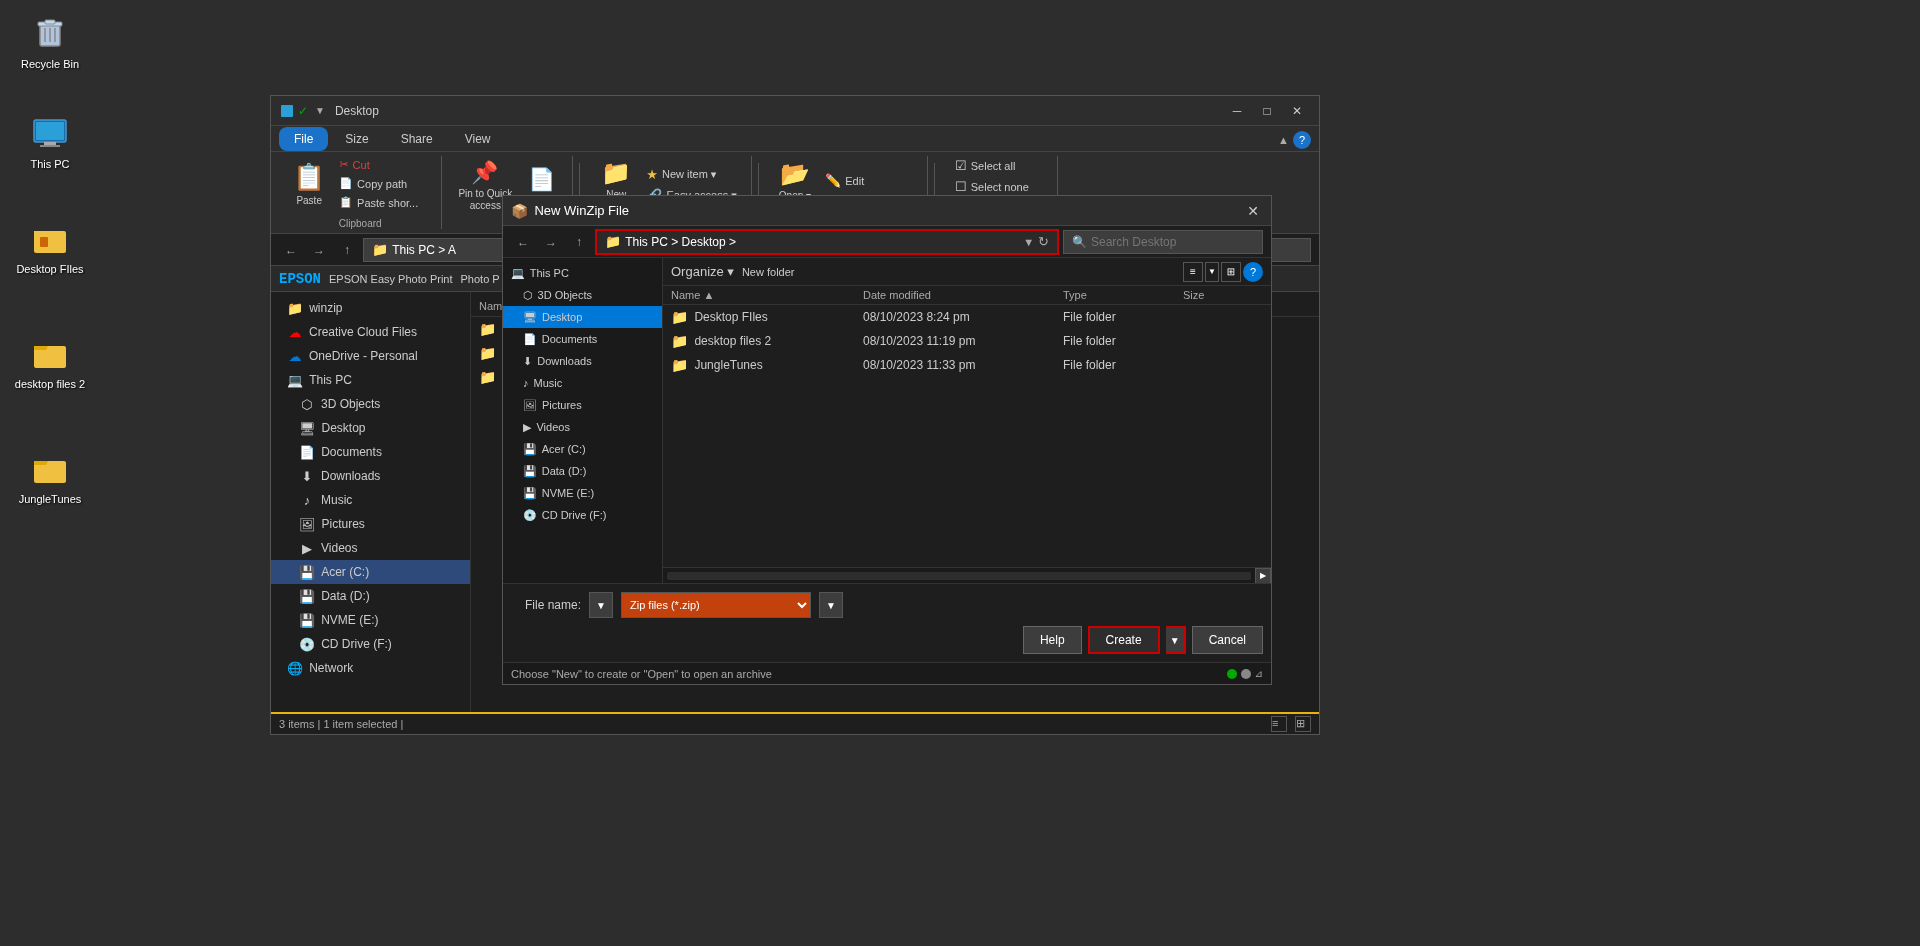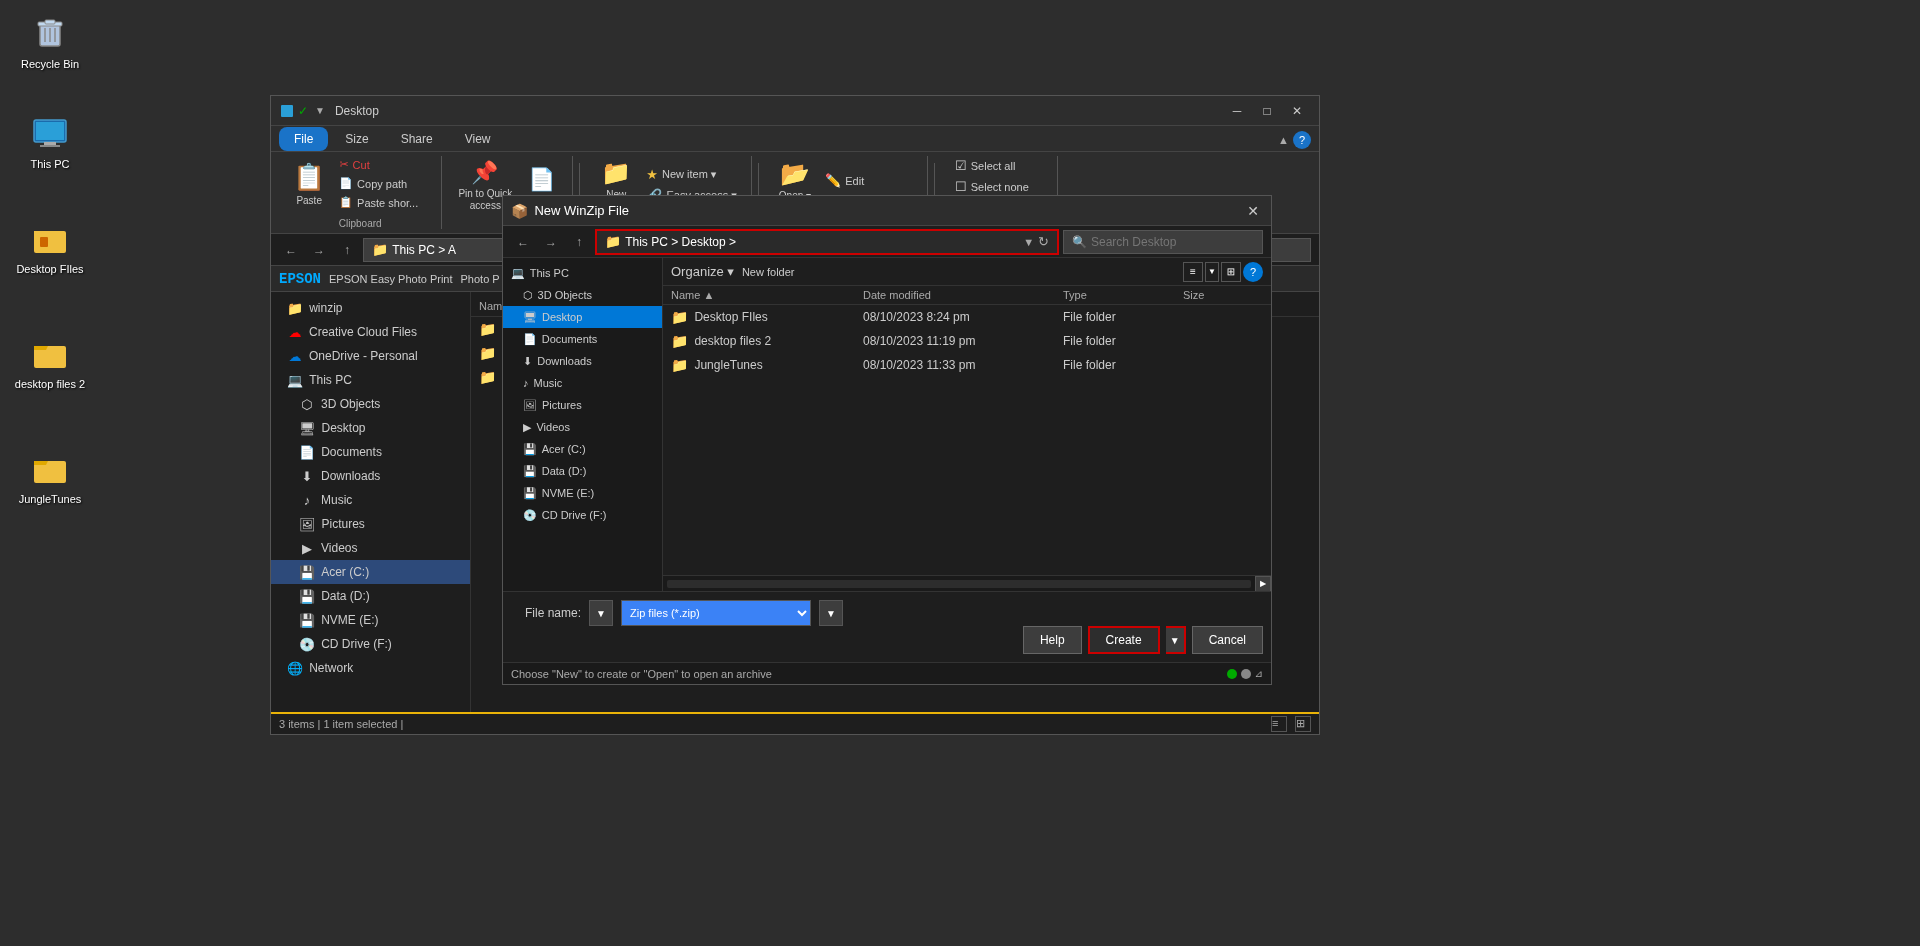--- a/index.html
+++ b/index.html
@@ -460,41 +460,42 @@
     
     .dialog-bottom {
       background: #1e1e1e;
       border-top: 1px solid #333;
       padding: 8px;
     }
     .dialog-filename-row {
       display: flex;
       align-items: center;
       gap: 8px;
+      margin-bottom: 8px;
     }
     .dialog-filename-label {
       font-size: 12px;
       color: #ccc;
       min-width: 70px;
       text-align: right;
     }
     .dialog-filename-input {
       flex: 1;
       height: 26px;
       background: #fff;
       border: 2px solid #cc0000;
       color: #000;
       padding: 0 6px;
       font-size: 12px;
       outline: none;
     }
     .dialog-filetype-select {
       width: 190px;
       height: 26px;
-      background: #3b82f6;
+      background: #c2410c;
       border: 1px solid #555;
       color: #fff;
       font-size: 11px;
       padding: 0 4px;
     }
     .dialog-btn-row {
       display: flex;
       align-items: center;
       justify-content: flex-end;
       gap: 6px;

